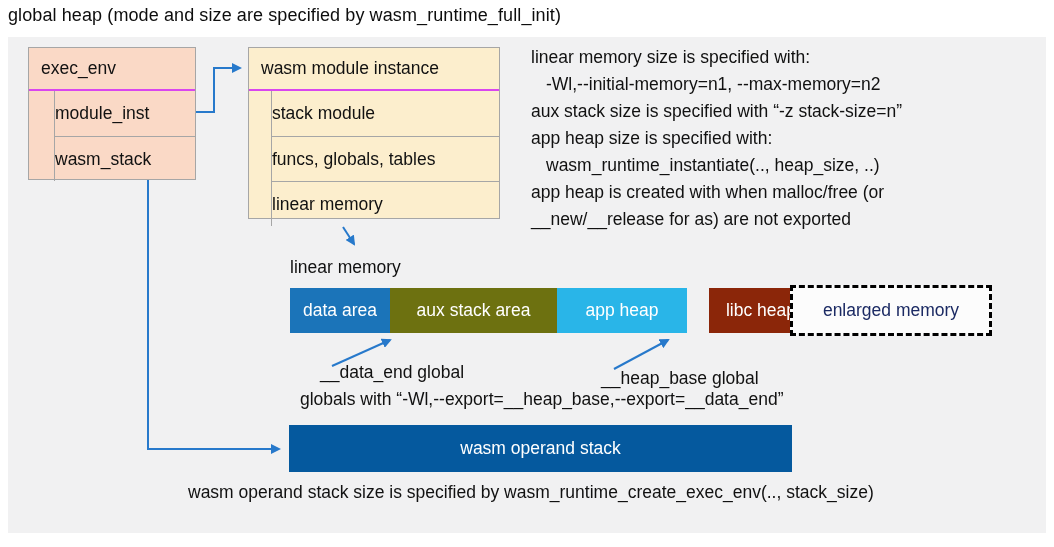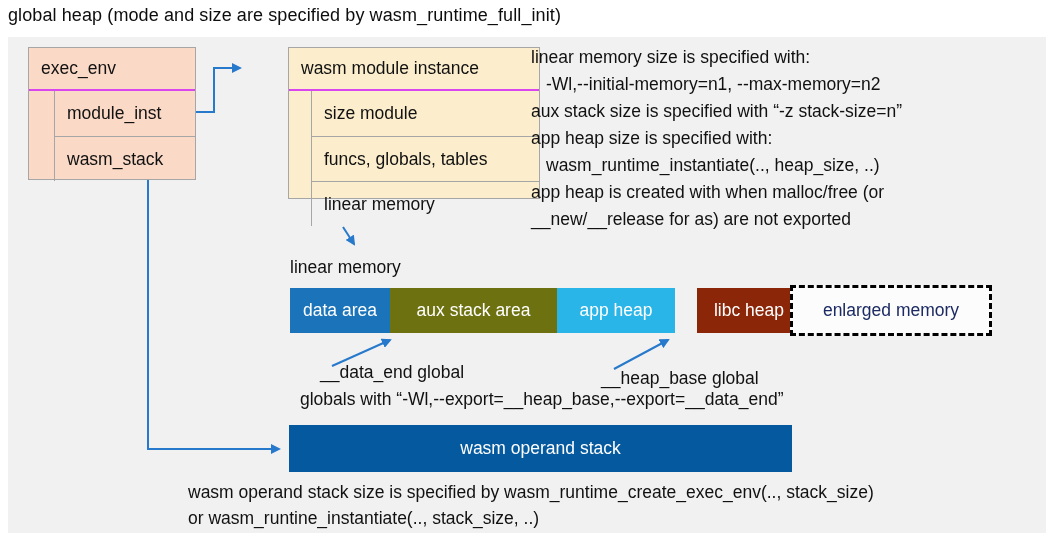--- a/index.html
+++ b/index.html
@@ -8,37 +8,37 @@
   .canvas { position:relative; width:1054px; height:547px; overflow:hidden; background:#fff; }
 
   .title { position:absolute; left:8px; top:5px; font-size:18px; letter-spacing:.1px; color:#0d0d0d; }
 
   .panel { position:absolute; left:8px; top:37px; width:1038px; height:496px; background:#f1f1f2; }
 
   .connectors { position:absolute; left:0; top:0; width:1054px; height:547px; pointer-events:none; }
 
   .box { position:absolute; border:1px solid #a6a6a6; font-size:17.5px; }
   .box-header { height:43px; display:flex; align-items:center; padding-left:12px; border-bottom:2px solid #d946ef; }
-  .box-row { height:45px; display:flex; align-items:center; padding-left:12px; border-left:1px solid #a6a6a6; }
+  .box-row { height:45px; display:flex; align-items:center; border-left:1px solid #a6a6a6; }
   .box-row + .box-row { border-top:1px solid #a6a6a6; }
 
   .exec-env { left:28px; top:47px; width:168px; height:133px; }
   .exec-env .box-row { margin-left:25px; }
 
-  .module-instance { left:248px; top:47px; width:252px; height:152px;margin-left:40px; }
+  .module-instance { left:248px; top:47px; width:252px; height:172px; }
   .module-instance .box-row { margin-left:22px; }
 
   .notes-right { position:absolute; left:531px; top:44px; width:515px; font-size:17.5px; line-height:27px; }
   .notes-right .indent { padding-left:15px; }
 
   .lm-label { position:absolute; left:290px; top:257px; font-size:17.5px; }
 
   .membar { position:absolute; left:290px; top:288px; height:45px; display:flex; }
   .membar .seg { display:flex; align-items:center; justify-content:center; color:#fff; font-size:17.5px; white-space:nowrap; }
-  .seg0 { width:100px; } .seg1 { width:167px; } .seg2 { width:118px; } .seg3 { width:104px;margin-left:22px; }
+  .seg0 { width:100px; } .seg1 { width:167px; } .seg2 { width:130px; } .seg3 { width:104px;margin-left:22px; }
 
   .enlarged { position:absolute; left:790px; top:285px; width:202px; height:51px; border:3px dashed #000;
               background:#fcfcfc; display:flex; align-items:center; justify-content:center; font-size:17.5px; }
 
   .ann { position:absolute; font-size:17.5px; white-space:nowrap; }
   .ann-dataend { left:320px; top:362px; }
   .ann-heapbase { left:601px; top:368px; }
   .ann-exported { left:300px; top:389px; }
 
   .operand-stack { position:absolute; left:289px; top:425px; width:503px; height:47px; color:#fff;
@@ -71,21 +71,21 @@
   </svg>
 
   <div class="box exec-env" style="background-color: rgb(250, 217, 198);">
     <div class="box-header">exec_env</div>
     <div class="box-row">module_inst</div>
     <div class="box-row">wasm_stack</div>
   </div>
 
   <div class="box module-instance" style="background-color: rgb(252, 238, 205);">
     <div class="box-header">wasm module instance</div>
-    <div class="box-row">size module</div>
+    <div class="box-row">stack module</div>
     <div class="box-row">funcs, globals, tables</div>
     <div class="box-row">linear memory</div>
   </div>
 
   <div class="notes-right">
     <div>linear memory size is specified with:</div>
     <div class="indent">-Wl,--initial-memory=n1, --max-memory=n2</div>
     <div>aux stack size is specified with “-z stack-size=n”</div>
     <div>app heap size is specified with:</div>
     <div class="indent">wasm_runtime_instantiate(.., heap_size, ..)</div>
@@ -105,16 +105,15 @@
   <div class="enlarged" style="color: rgb(27, 42, 99);">enlarged memory</div>
 
   <div class="ann ann-heapbase">__heap_base global</div>
   <div class="ann ann-dataend">__data_end global</div>
   <div class="ann ann-exported">globals with “-Wl,--export=__heap_base,--export=__data_end”</div>
 
   <div class="operand-stack" style="background-color: rgb(5, 89, 158);">wasm operand stack</div>
 
   <div class="notes-bottom">
     <div>wasm operand stack size is specified by wasm_runtime_create_exec_env(.., stack_size)</div>
-    <div>or wasm_runtine_instantiate(.., stack_size, ..)</div>
   </div>
 
 </div>
 
 </body></html>

